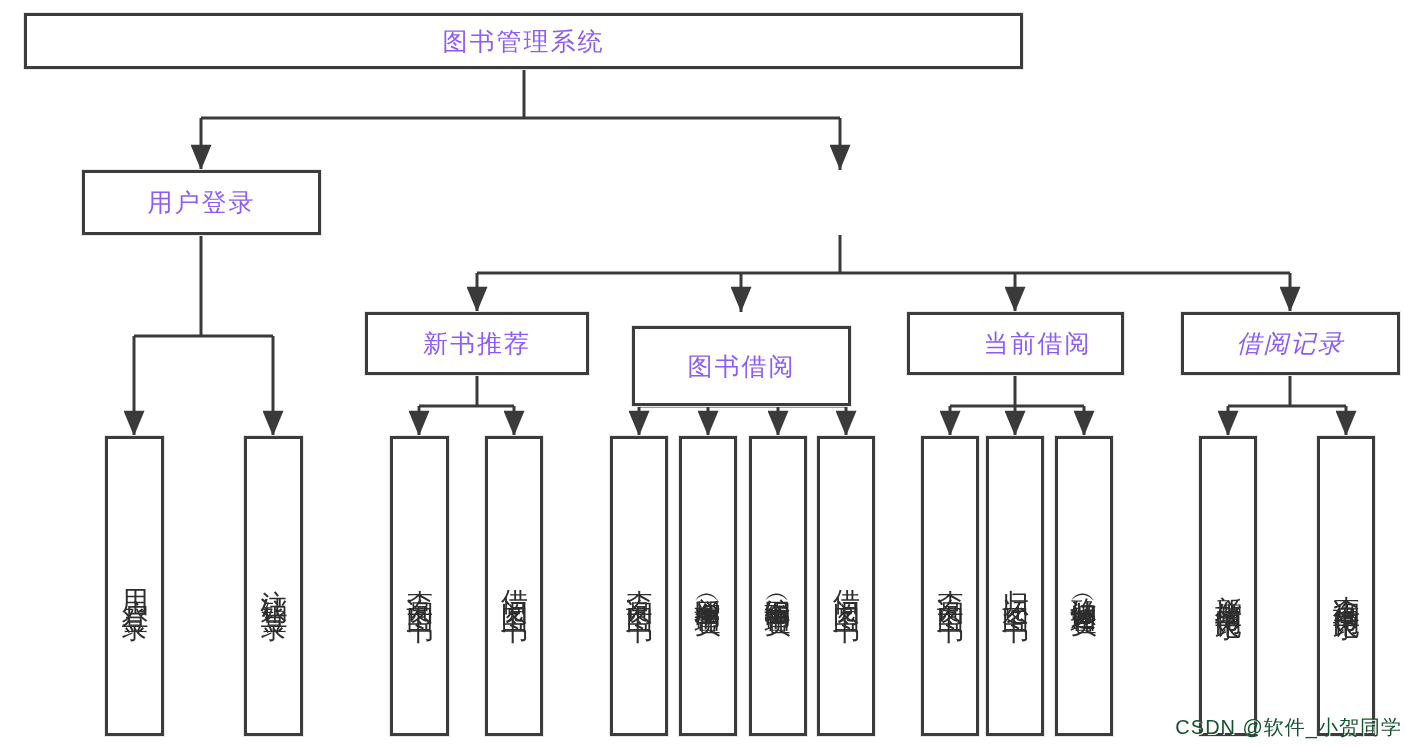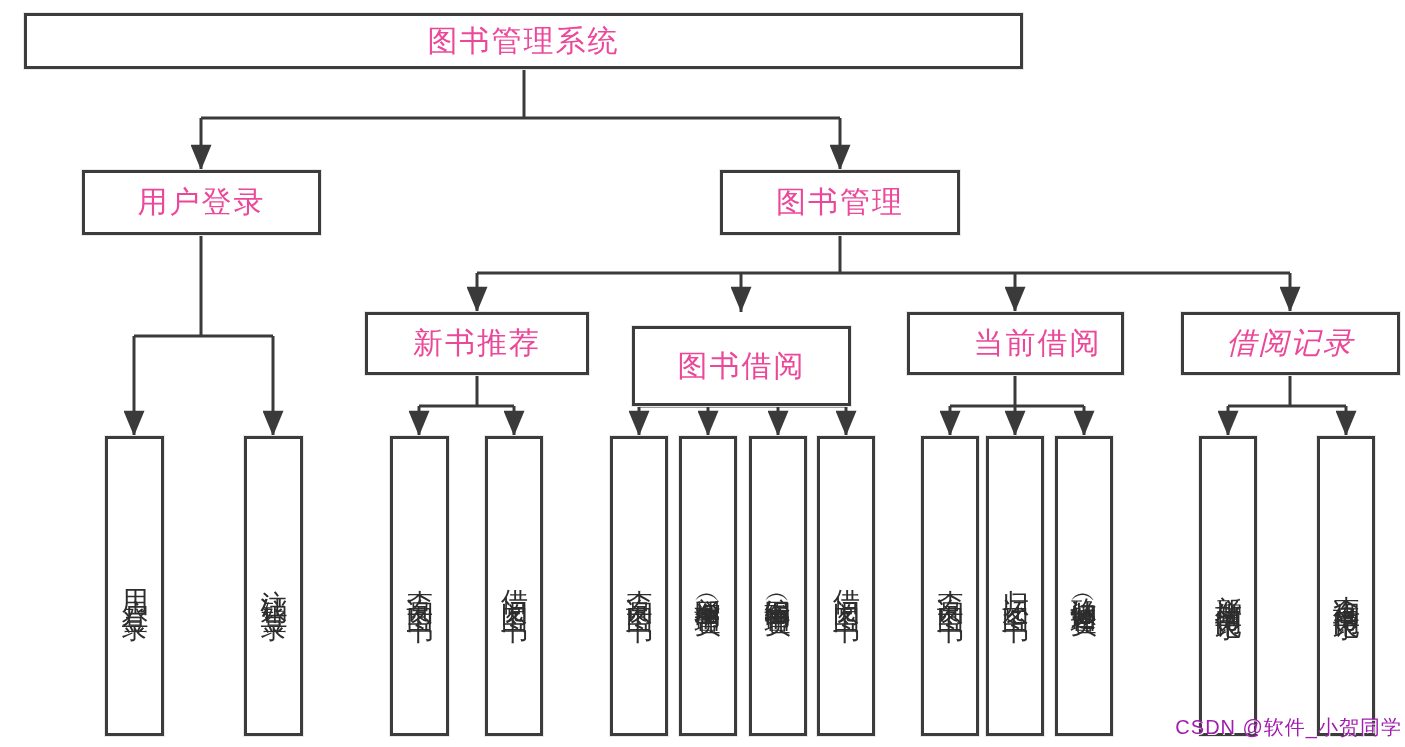--- a/index.html
+++ b/index.html
@@ -4,37 +4,37 @@
 <style>
   html,body { margin:0; padding:0; background:#ffffff; }
   .stage {
     position:relative; width:1405px; height:747px; background:#ffffff;
     font-family:"Liberation Sans","DejaVu Sans",sans-serif; overflow:hidden;
   }
   .stage svg.wires { position:absolute; left:0; top:0; }
   .hbox {
     position:absolute; box-sizing:border-box; background:#ffffff;
     border:3px solid #3c3c3c; display:flex; align-items:center; justify-content:center;
-    font-size:30px; color:#ec4899; letter-spacing:2px; white-space:nowrap;
+    font-size:25px; color:#8b5cf6; letter-spacing:2px; white-space:nowrap;
     box-shadow:0 0 0 1px #e9e9e9;
   }
   .vbox {
     position:absolute; box-sizing:border-box; background:#ffffff;
     border:3px solid #3c3c3c; display:flex; align-items:center; justify-content:center;
     box-shadow:0 0 0 1px #e9e9e9;
   }
   .vtext {
     writing-mode:vertical-rl; text-orientation:mixed;
     font-size:27px; line-height:1; letter-spacing:9px; color:#2d2d2d; white-space:nowrap;
   }
   .vbox.med .vtext  { letter-spacing:4px; }
   .vbox.tight .vtext{ letter-spacing:2px; font-size:26px; }
   .watermark {
     position:absolute; right:3px; bottom:6px; z-index:5;
-    font-size:20px; color:#a21caf; letter-spacing:1px;
+    font-size:20px; color:#14532d; letter-spacing:1px;
     text-shadow:1px 1px 0 rgba(255,255,255,0.95); white-space:nowrap;
   }
 </style>
 </head>
 <body>
 
 <div class="stage">
 
   <svg class="wires" width="1405" height="747" viewBox="0 0 1405 747">
     <defs>
@@ -86,23 +86,20 @@
     </g>
   </svg>
 
   <div class="hbox" style="left:24px; top:13px; width:999px; height:56px;">
     <span>图书管理系统</span>
   </div>
 
   <div class="hbox" style="left:82px; top:170px; width:239px; height:65px;">
     <span>用户登录</span>
   </div>
-  <div class="hbox" style="left:720px; top:170px; width:240px; height:65px;">
-    <span>图书管理</span>
-  </div>
 
   <div class="hbox" style="left:365px; top:312px; width:224px; height:63px;">
     <span>新书推荐</span>
   </div>
   <div class="hbox" style="left:632px; top:326px; width:219px; height:80px;">
     <span>图书借阅</span>
   </div>
   <div class="hbox" style="left:907px; top:312px; width:217px; height:63px;padding-left:44px;">
     <span>当前借阅</span>
   </div>

